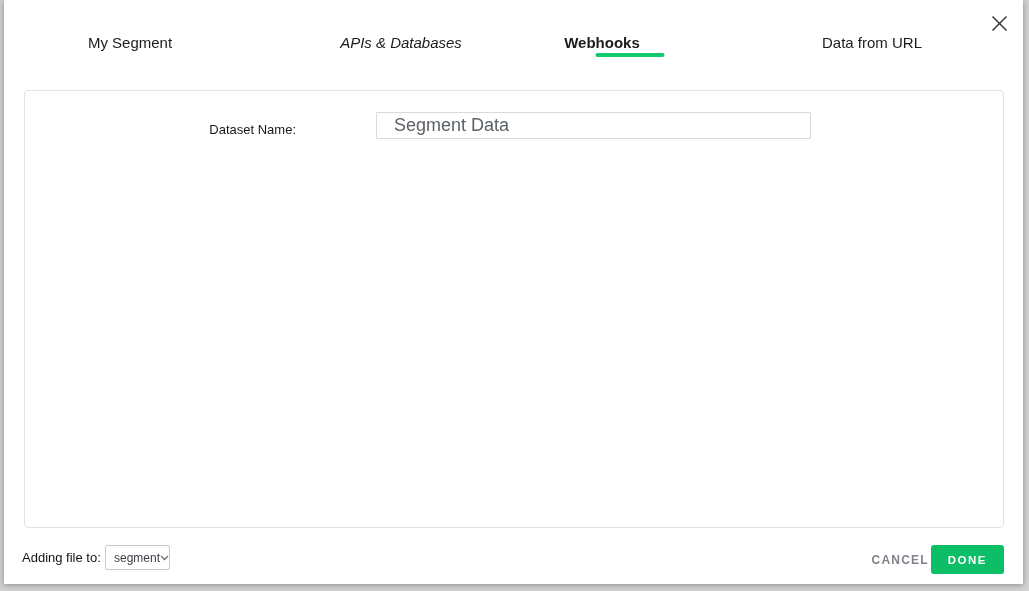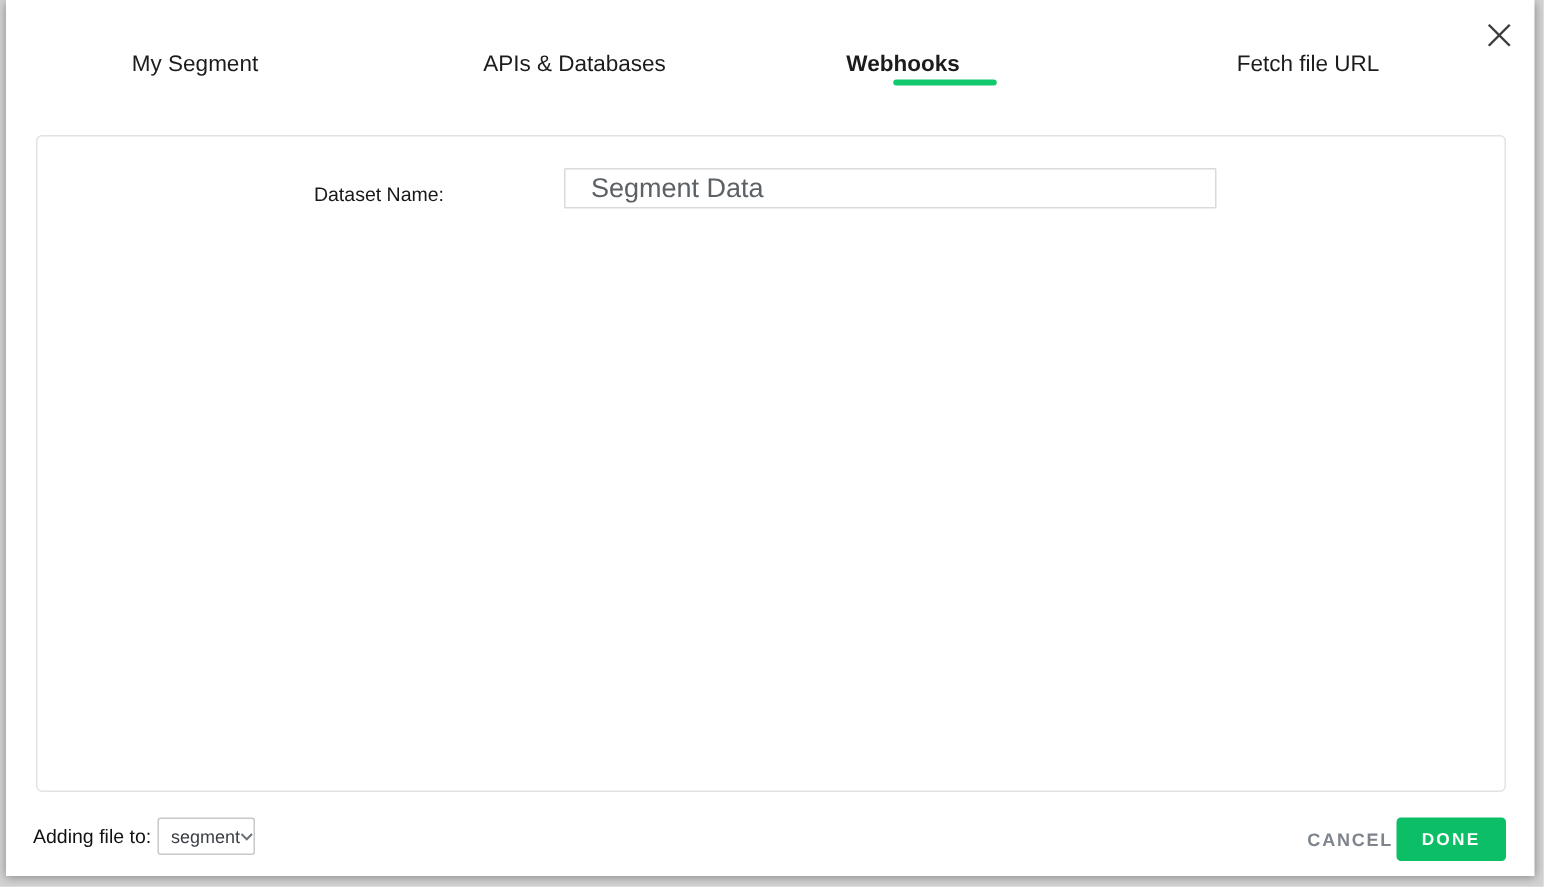--- a/index.html
+++ b/index.html
@@ -19,21 +19,21 @@
   .close-btn {
     position:absolute; top:13px; right:14px; width:20px; height:20px;
     cursor:pointer; display:flex; align-items:center; justify-content:center;
   }
   
   .tab {
     position:absolute; top:34px; transform:translateX(-50%);
     font-size:15px; color:#1b1c1e; white-space:nowrap; cursor:pointer;
   }
   .tab.t0 { left:126px; }
-  .tab.t1 { left:379px; }
+  .tab.t1 { left:397px;font-style:italic; }
   .tab.t2 { left:598px; font-weight:700; }
   .tab.t3 { left:868px; }
   .tab-underline {
     position:absolute; top:53px; left:626px; transform:translateX(-50%);
     width:69px; height:4px; border-radius:2px;
     background:var(--underline-green, #12c96e);
   }
   
   .panel {
     position:absolute; left:20px; top:90px; width:980px; height:438px;
@@ -91,21 +91,21 @@
       <svg width="17" height="17" viewBox="0 0 17 17">
         <line x1="1.5" y1="1.5" x2="15.5" y2="15.5" stroke="#3c3c3e" stroke-width="1.6"></line>
         <line x1="15.5" y1="1.5" x2="1.5" y2="15.5" stroke="#3c3c3e" stroke-width="1.6"></line>
       </svg>
     </span>
   </div>
 
   <div class="tab t0">My Segment</div>
   <div class="tab t1">APIs &amp; Databases</div>
   <div class="tab t2">Webhooks</div>
-  <div class="tab t3">Fetch file URL</div>
+  <div class="tab t3">Data from URL</div>
   <div class="tab-underline"></div>
 
   <div class="panel">
     <label class="dataset-label">Dataset Name:</label>
     <input class="dataset-input" type="text" value="Segment Data" style="">
   </div>
 
   <div class="footer-label">Adding file to:</div>
 
   <div class="folder-select">

